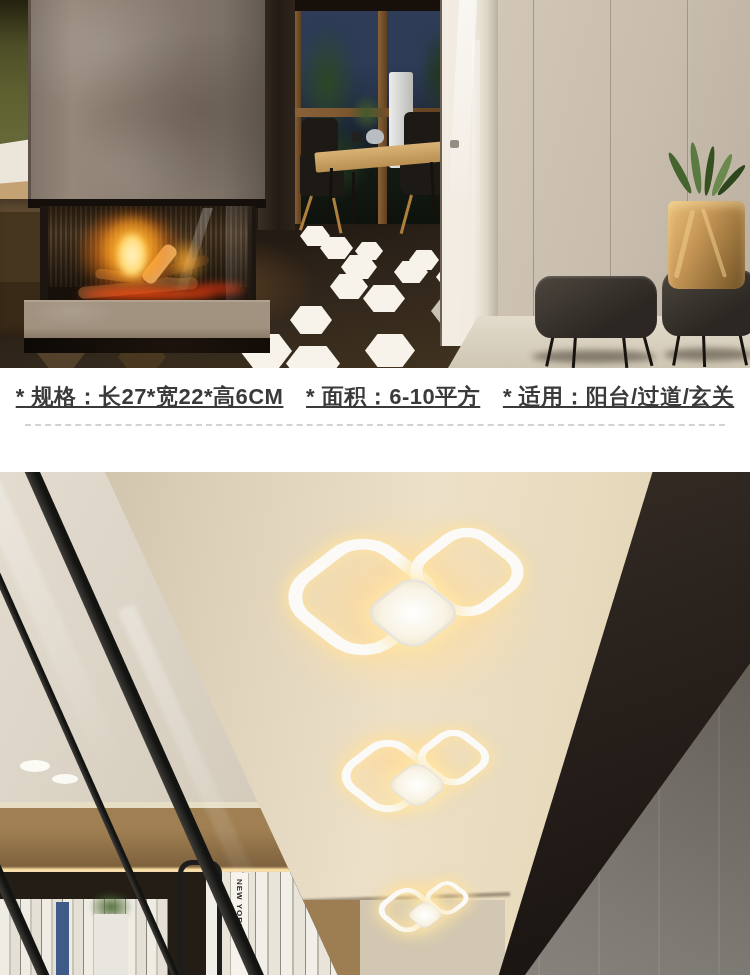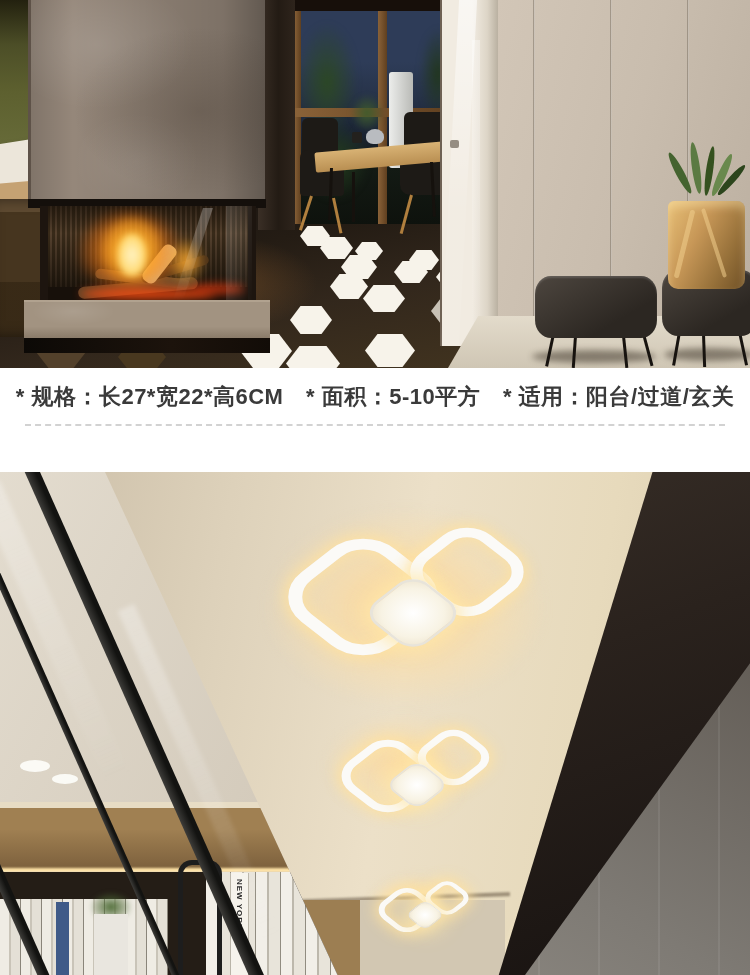--- a/index.html
+++ b/index.html
@@ -85,21 +85,21 @@
   .sleg{position:absolute;width:2.5px;background:#17130f;transform-origin:top;}
   .bag{left:668px;top:201px;width:77px;height:88px;border-radius:6px 8px 10px 10px;
     background:linear-gradient(118deg,#e8c077 0%,#c79757 38%,#97713a 72%,#6f5026 100%);
     box-shadow:inset 0 6px 8px rgba(255,236,180,.4);}
   .crease{position:absolute;border-radius:3px;background:rgba(240,205,140,.55);}
   .leaf{position:absolute;border-radius:50%;}
 
   
   .band{top:368px;height:104px;background:#fff;text-align:center;}
   .spec-line{margin:0;padding-top:14px;font-size:22px;font-weight:600;color:#3a3a3a;letter-spacing:.5px;}
-  .spec-item{margin:0 8px;white-space:nowrap;}
+  .spec-item{margin:0 8px;white-space:nowrap;text-decoration:underline;}
   .dashed{width:700px;margin:12px auto 0;border-top:2px dashed #d2d2d2;height:0;}
   .tagline{margin:8px auto 0;width:620px;font-size:7.5px;line-height:10px;color:#c9c9c9;letter-spacing:.4px;}
 
   
   .p2{top:472px;height:503px;
     background:linear-gradient(100deg,#c9bca6 0%,#ddd1ba 28%,#ece0c8 52%,#e7dabc 74%,#d7c9ac 100%);}
   .glow{position:absolute;border-radius:50%;filter:blur(5px);}
   .rim{left:588px;top:-24px;width:5px;height:580px;transform:rotate(22deg);filter:blur(1px);
     background:linear-gradient(180deg,rgba(255,242,205,.55),rgba(255,242,205,.12));}
   .endwall{left:290px;top:428px;width:215px;height:75px;
@@ -259,21 +259,21 @@
     <div class="leaf" style="left:728px;top:160px;width:7px;height:40px;background:#2c451c;transform:rotate(42deg);"></div>
     <div class="abs bag">
       <div class="crease" style="left:14px;top:8px;width:5px;height:70px;transform:rotate(14deg);"></div>
       <div class="crease" style="left:44px;top:6px;width:4px;height:72px;transform:rotate(-18deg);"></div>
     </div>
   </section>
 
   <section class="band">
     <p class="spec-line">
       <span class="spec-item">* 规格：长27*宽22*高6CM</span>
-      <span class="spec-item">* 面积：5-10平方</span>
+      <span class="spec-item">* 面积：6-10平方</span>
       <span class="spec-item">* 适用：阳台/过道/玄关</span>
     </p>
     <div class="dashed"></div>
   </section>
 
   <section class="p2">
     <div class="glow" style="left:215px;top:0;width:380px;height:270px;background:radial-gradient(closest-side,rgba(255,216,150,.95),rgba(250,222,170,.5) 48%,rgba(250,222,170,0) 75%);"></div>
     <div class="glow" style="left:300px;top:226px;width:205px;height:135px;background:radial-gradient(closest-side,rgba(255,216,150,.85),rgba(250,222,170,.4) 50%,rgba(250,222,170,0) 78%);"></div>
     <div class="glow" style="left:352px;top:392px;width:135px;height:80px;background:radial-gradient(closest-side,rgba(255,216,150,.8),rgba(250,222,170,.35) 50%,rgba(250,222,170,0) 78%);"></div>
     <div class="abs rim"></div>

